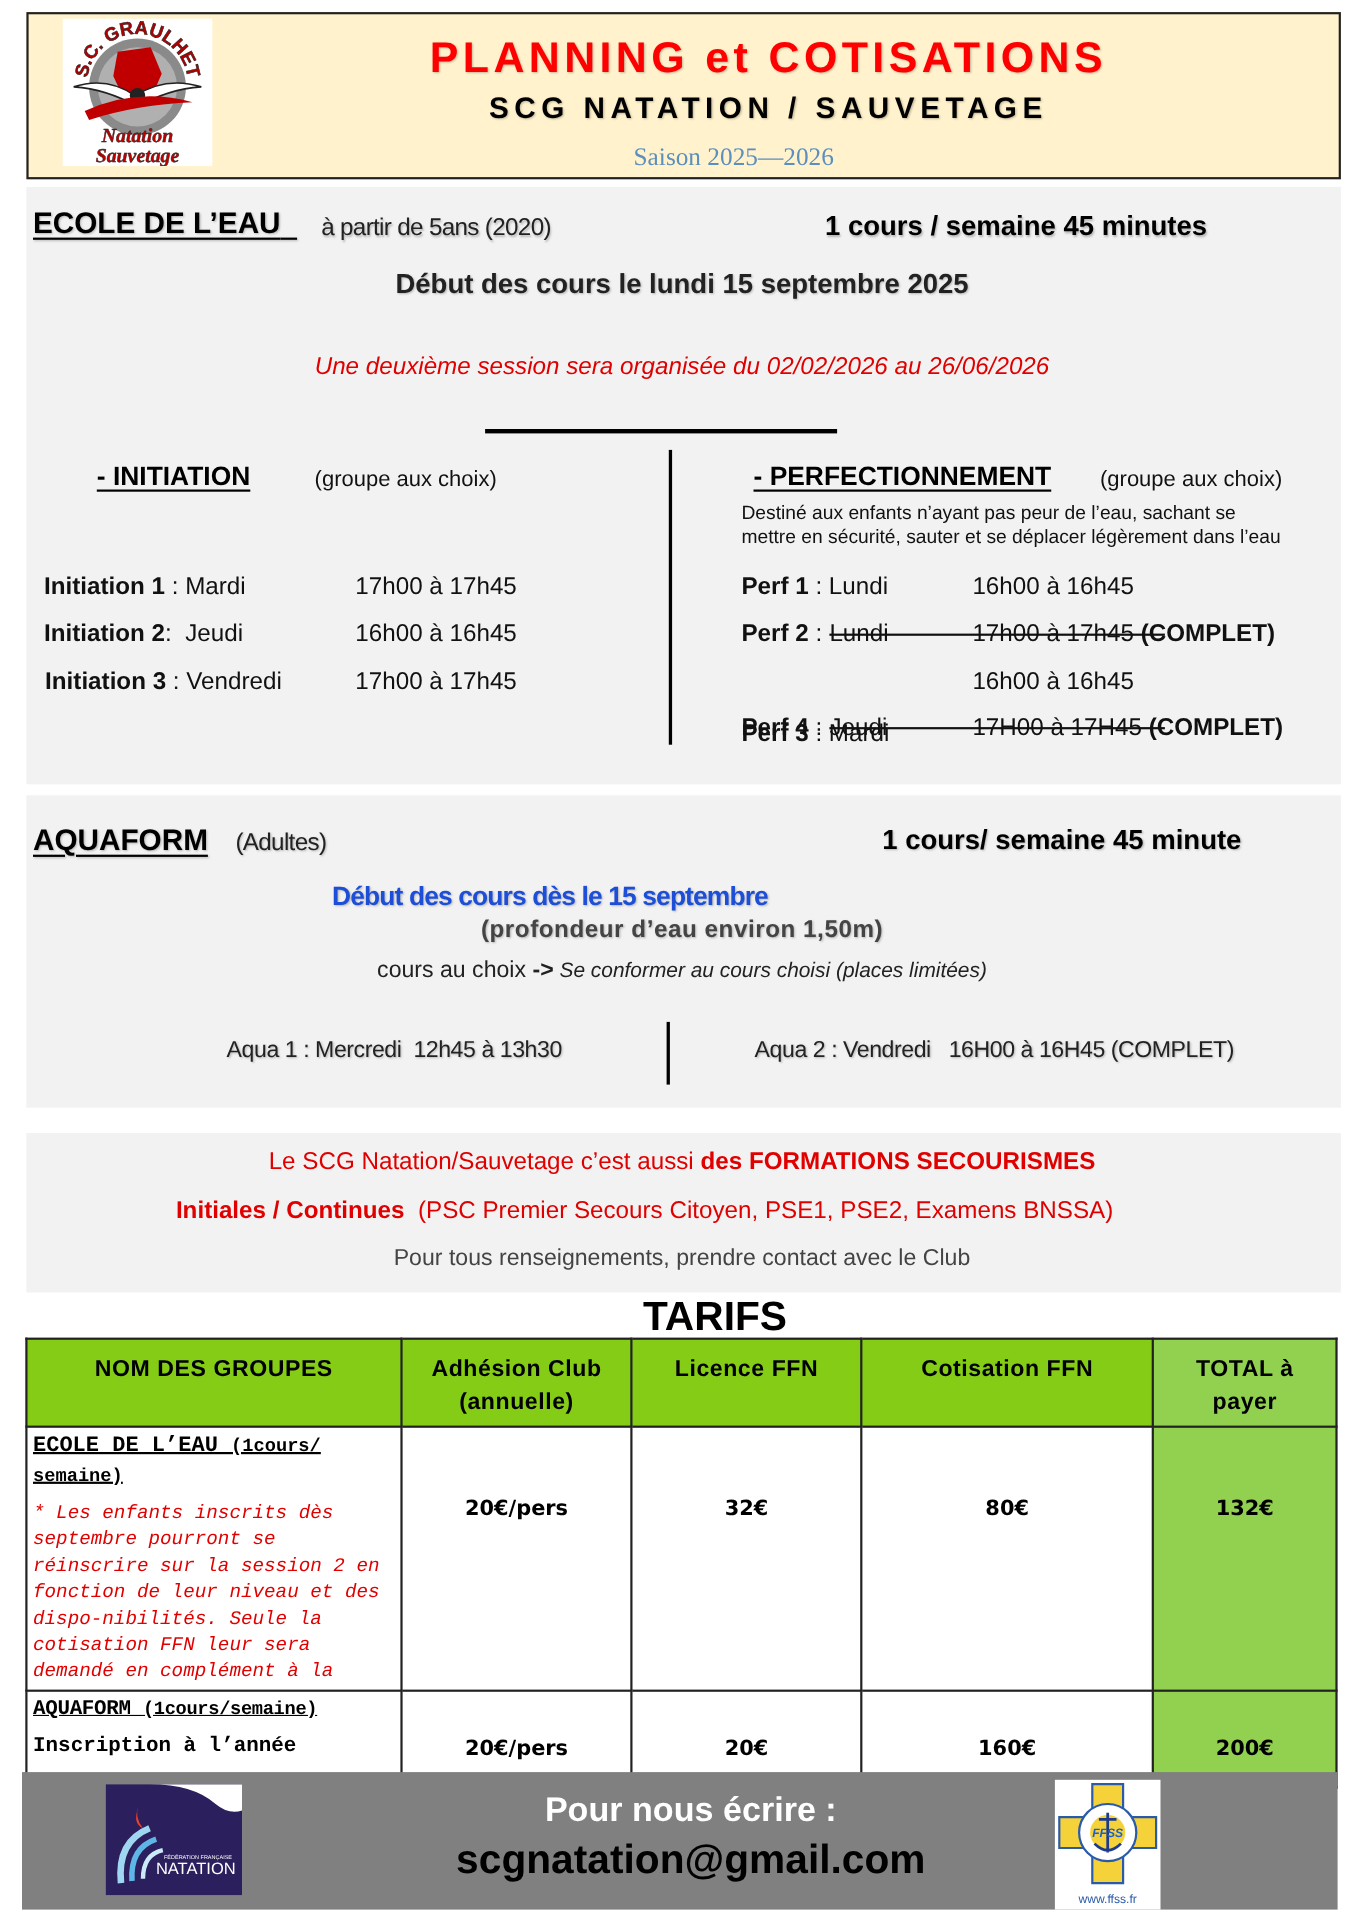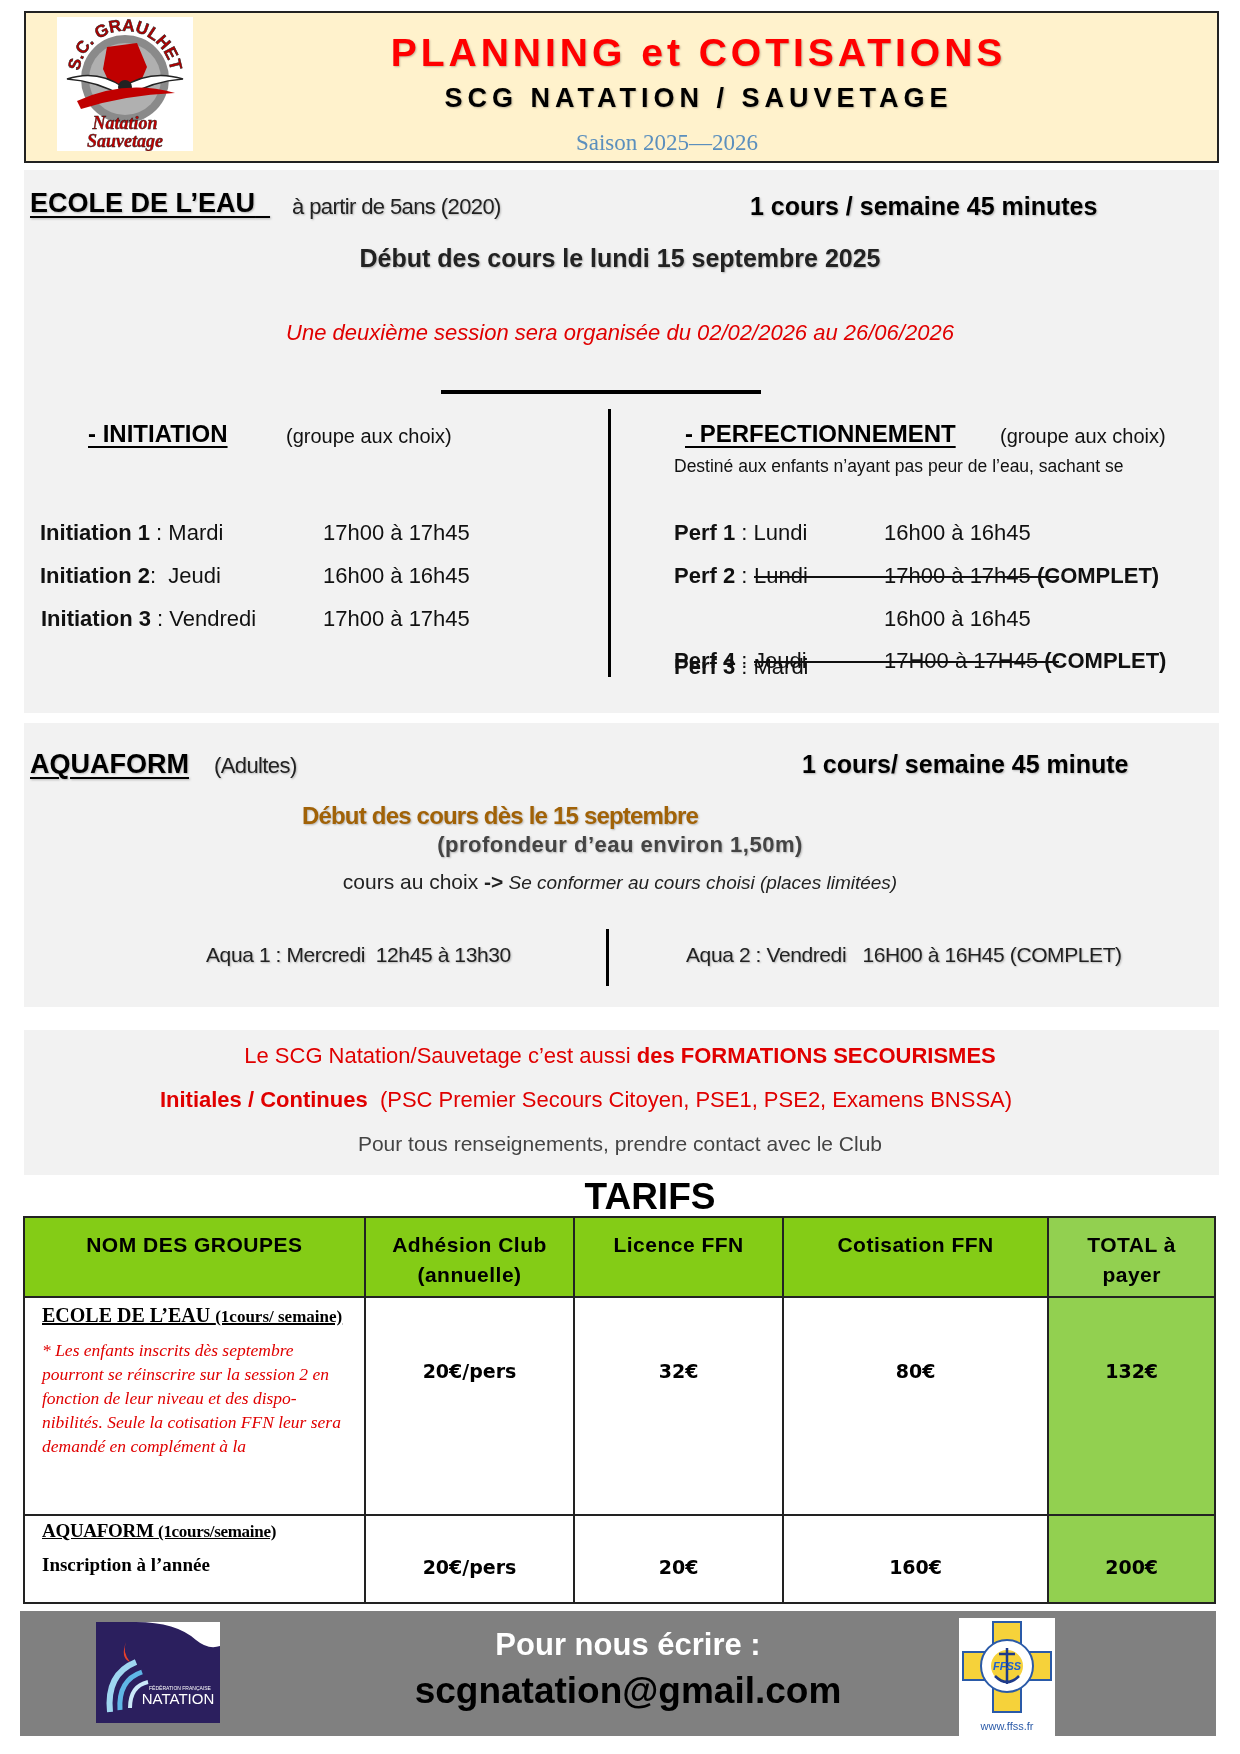--- a/index.html
+++ b/index.html
@@ -42,21 +42,21 @@
 
   .row { font-size: 22px; color: #111; }
   .row b { font-weight: 700; }
   .row .time { position: absolute; white-space: nowrap; }
   .row .lbl { position: absolute; white-space: nowrap; }
 
   
   #aqua-title { left: 30px; top: 749px; }
   #aqua-sub { left: 214px; top: 753px; letter-spacing: -0.6px; }
   #aqua-freq { left: 802px; top: 750px; font-weight: 900; font-size: 25px; color: #000; }
-  #aqua-start { left: 0; width: 1000px; top: 802px; text-align: center; font-weight: 700; font-size: 24px; color: #a16207; letter-spacing: -0.8px; }
+  #aqua-start { left: 0; width: 1000px; top: 802px; text-align: center; font-weight: 700; font-size: 24px; color: #1d4ed8; letter-spacing: -0.8px; }
   #aqua-depth { left: 0; width: 1240px; top: 832px; text-align: center; font-weight: 900; font-size: 22px; color: #444; letter-spacing: 0.5px; }
   #aqua-choice { left: 0; width: 1240px; top: 870px; text-align: center; font-size: 21px; color: #222; }
   #aqua-choice i { font-size: 19px; }
   #vline2 { left: 606px; top: 929px; width: 3px; height: 57px; background: #000; }
   #aqua1 { left: 206px; top: 943px; font-size: 21px; color: #222; letter-spacing: -0.4px; }
   #aqua2 { left: 686px; top: 943px; font-size: 21px; color: #222; letter-spacing: -0.4px; }
 
   
   #form-line1 { left: 0; width: 1240px; top: 1043px; text-align: center; font-size: 22px; color: #e00000; }
   #form-line1 b { font-weight: 900; }
@@ -66,21 +66,21 @@
 
   
   #tarifs-title { left: 0; width: 1230px; top: 1176px; text-align: center; font-weight: 900; font-size: 37px; color: #000; margin-left: 35px; }
   #tarifs-table { left: 23px; top: 1216px; width: 1193px; border-collapse: collapse; }
   #tarifs-table th, #tarifs-table td { border: 2px solid #222; }
   #tarifs-table th { background: #84cc16; font-weight: 900; font-size: 21px; color: #000; height: 80px; vertical-align: top; padding-top: 12px; line-height: 30px; letter-spacing: 0.5px; }
   #tarifs-table th.total, #tarifs-table td.total { background: #92d050; }
   #tarifs-table td { background: #fff; text-align: center; vertical-align: middle; font-size: 19px; font-family: "DejaVu Sans", sans-serif; font-weight: bold; color: #000; }
   #tarifs-table td.val { vertical-align: top; padding-top: 62px; }
   #tarifs-table tr.r2 td.val { vertical-align: top; padding-top: 40px; }
-  #tarifs-table td.name { text-align: left; vertical-align: top; padding: 4px 17px; font-family: Liberation Serif, serif; font-weight: normal; }
+  #tarifs-table td.name { text-align: left; vertical-align: top; padding: 4px 5px; font-family: Liberation Mono, monospace; font-weight: normal; }
   .tname { font-weight: 900; font-size: 20px; text-decoration: underline; }
   .tname small { font-weight: 700; font-size: 17px; }
   .tnote { font-style: italic; color: #e00000; font-size: 17.5px; line-height: 24px; margin-top: 8px; }
   .tname2 { font-weight: 900; font-size: 19px; text-decoration: underline; letter-spacing: -0.3px; }
   .tname2 small { font-weight: 700; font-size: 17px; }
   .tinsc { font-weight: 700; font-size: 19px; margin-top: 12px; }
 
   
   #footer { left: 20px; top: 1611px; width: 1196px; height: 125px; background: #808080; }
   #ffn-logo { left: 76px; top: 11px; width: 124px; height: 101px; }
@@ -139,20 +139,21 @@
 </div>
 <div class="abs row" style="left:41px; top:606px;">
   <span class="lbl" style="left:0;"><b>Initiation 3</b><span style="white-space:pre"> : </span><span>Vendredi</span></span>
   <span class="time" style="left:282px;">17h00 à 17h45</span>
 </div>
 
 <div id="perf-title" class="abs grp-title">-  PERFECTIONNEMENT </div>
 <div id="perf-sub" class="abs grp-sub">(groupe aux choix)</div>
 <div id="perf-desc" class="abs">
   <div>Destiné aux enfants n’ayant pas peur de l’eau, sachant se</div>
+  <div>mettre en sécurité, sauter et se déplacer légèrement dans l’eau</div>
 </div>
 
 <div class="abs row" style="left:674px; top:520px;">
   <span class="lbl" style="left:0;"><b>Perf 1</b><span style="white-space:pre"> : </span><span>Lundi</span></span>
   <span class="time" style="left:210px;">16h00 à 16h45</span>
 </div>
 <div class="abs row" style="left:674px; top:563px; width:530px; height:28px;">
   <span class="lbl" style="left:0;"><b>Perf 2</b><span style="white-space:pre"> : </span></span>
   <span class="abs" style="left:80px; top:13px; width:305px; height:1.5px; background:#111;"></span>
   <span class="lbl" style="left:80px;">Lundi</span>

